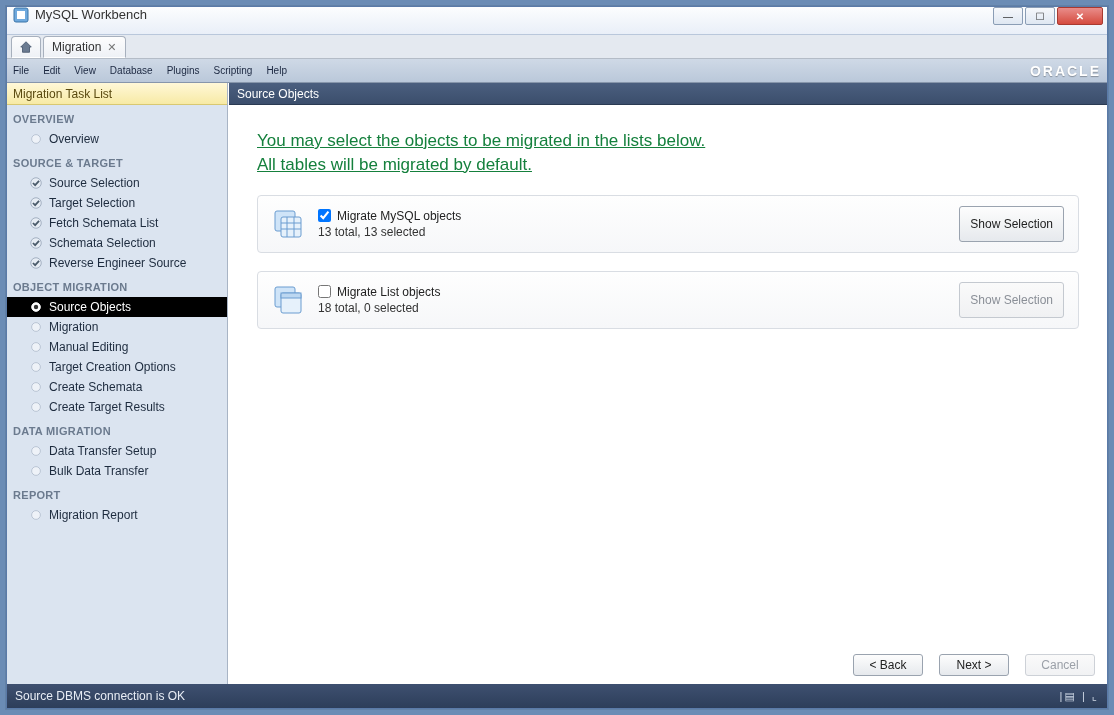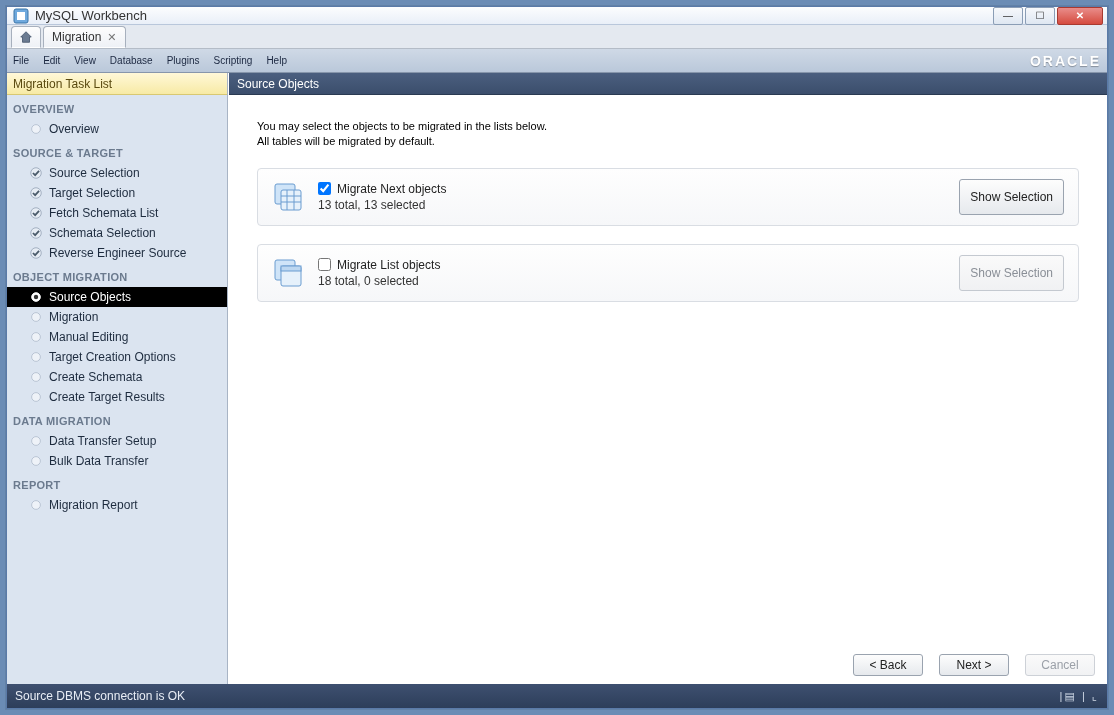--- a/index.html
+++ b/index.html
@@ -14,25 +14,25 @@
     width: 1102px;
     height: 703px;
     background: #fff;
     border: 1px solid #5a7aa8;
     display: flex;
     flex-direction: column;
     box-shadow: 0 0 0 1px rgba(0,0,0,0.08);
   }
   
   .titlebar {
-    height: 18px;
+    height: 28px;
     background: linear-gradient(#fcfdfe, #e9eff8);
     border-bottom: 1px solid #b9c7db;
     display: flex;
-    align-items: center;
+    align-items: flex-start;
     padding: 0 4px 0 6px;
   }
   .titlebar .app-icon {
     width: 16px; height: 16px;
     margin-right: 6px;
   }
   .titlebar .title {
     flex: 1;
     color: #333;
     font-size: 13px;
@@ -171,21 +171,21 @@
   }
   .content-body {
     flex:1;
     background:#fff;
     padding: 24px 28px 10px 28px;
     display:flex;
     flex-direction:column;
     gap: 18px;
     overflow:auto;
   }
-  .intro-text { color:#000000; line-height:1.4; font-size:11px; }
+  .intro-text { color:#15803d; line-height:1.4; font-size:17px;text-decoration:underline; }
   .object-card {
     border: 1px solid #d9dde3;
     border-radius: 4px;
     background: linear-gradient(#fefefe,#f6f7f9);
     padding: 10px 14px 10px 14px;
     display:flex;
     align-items:center;
     gap: 14px;
   }
   .object-card .card-icon {
@@ -426,21 +426,21 @@
                 <rect x="9" y="9" width="20" height="20" rx="2" fill="#e6f1fb" stroke="#6a9cd0"></rect>
                 <line x1="9" y1="15" x2="29" y2="15" stroke="#6a9cd0"></line>
                 <line x1="9" y1="21" x2="29" y2="21" stroke="#6a9cd0"></line>
                 <line x1="15" y1="9" x2="15" y2="29" stroke="#6a9cd0"></line>
                 <line x1="22" y1="9" x2="22" y2="29" stroke="#6a9cd0"></line>
               </svg>
           </span>
           <div class="card-body">
             <div class="row1">
               <input type="checkbox" checked="" style="">
-              <span>Migrate Next objects</span>
+              <span>Migrate MySQL objects</span>
             </div>
             <div class="row2">13 total, 13 selected</div>
           </div>
           <button class="card-btn">Show Selection</button>
         </div>
 
         <div class="object-card">
           <span class="card-icon">
             <svg viewBox="0 0 32 32">
                 <rect x="3" y="3" width="20" height="20" rx="2" fill="#cfe4f8" stroke="#6a9cd0"></rect>

